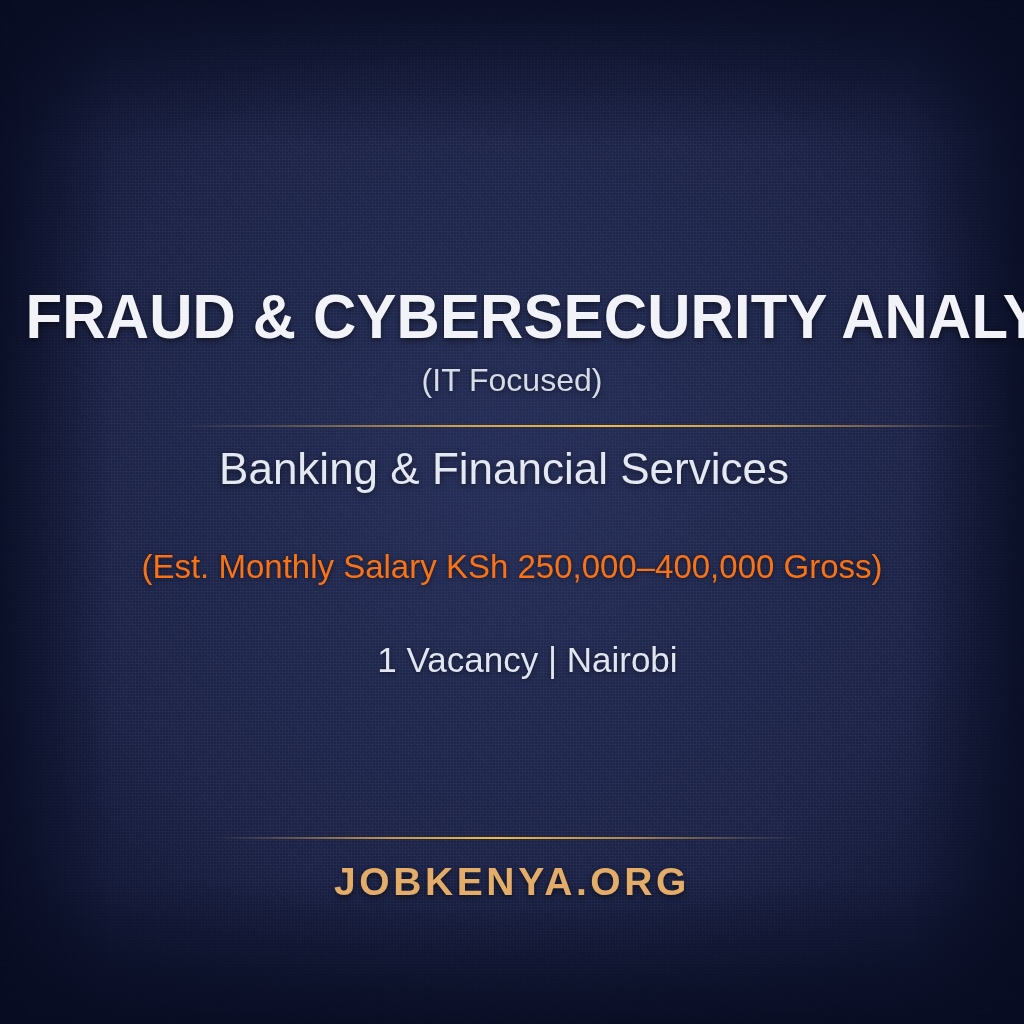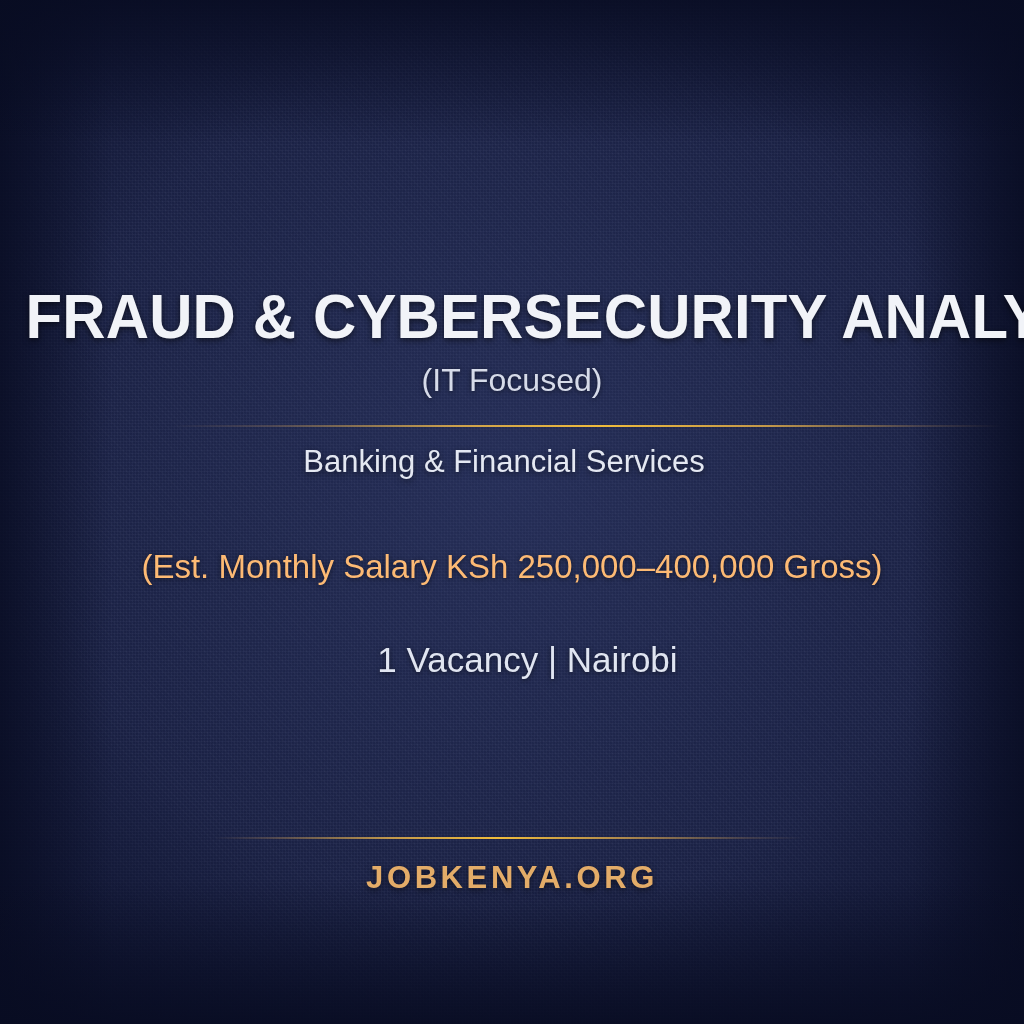--- a/index.html
+++ b/index.html
@@ -140,34 +140,34 @@
       rgba(231,176,78,0.70) 70%,
       rgba(226,170,95,0.18) 90%,
       rgba(226,170,95,0.00) 100%);
   }
 
   .sector {
     position: absolute;
     top: 444px;
     left: 0;
     right: 16px;
-    font-size: 31px;
+    font-size: 44px;
     font-weight: normal;
     color: #E4E8F2;
     text-shadow: 0 2px 6px rgba(0,0,0,0.5);
   }
 
   .salary {
     position: absolute;
     top: 548px;
     left: 0;
     right: 0;
     font-size: 33px;
     font-weight: normal;
-    color: #fdba74;
+    color: #f97316;
     text-shadow: 0 1px 5px rgba(0,0,0,0.5);
     white-space: nowrap;
   }
 
   .vacancy {
     position: absolute;
     top: 640px;
     left: 0;
     right: 0;
     font-size: 35px;
@@ -175,21 +175,21 @@
     color: #E0E5F1;
     text-shadow: 0 1px 5px rgba(0,0,0,0.5);
     padding-left: 31px;
   }
 
   .brand {
     position: absolute;
     top: 860px;
     left: 0;
     right: 0;
-    font-size: 31px;
+    font-size: 39px;
     font-weight: bold;
     letter-spacing: 3.6px;
     color: #E3AC68;
     text-shadow: 0 2px 6px rgba(0,0,0,0.55);
   }
 </style>
 </head>
 <body>
 
 <div id="poster">

